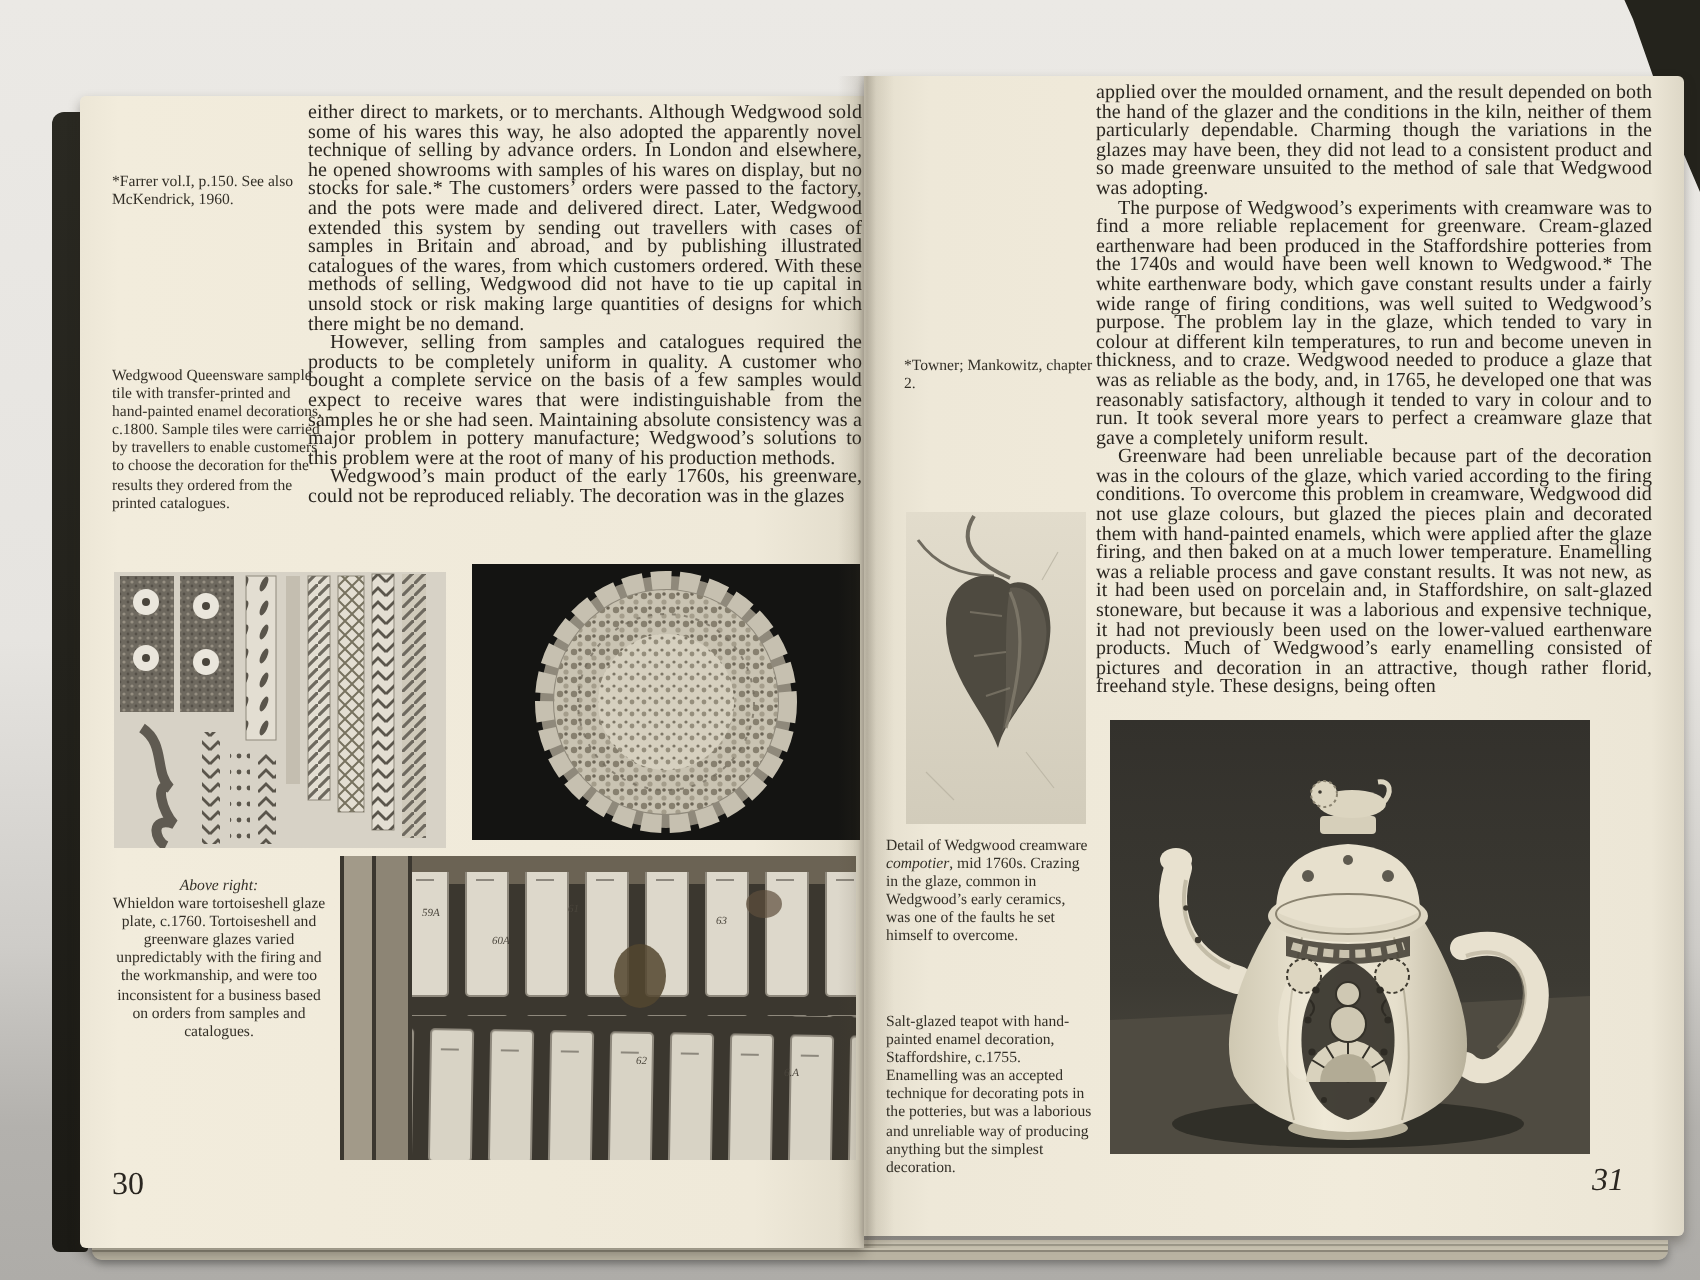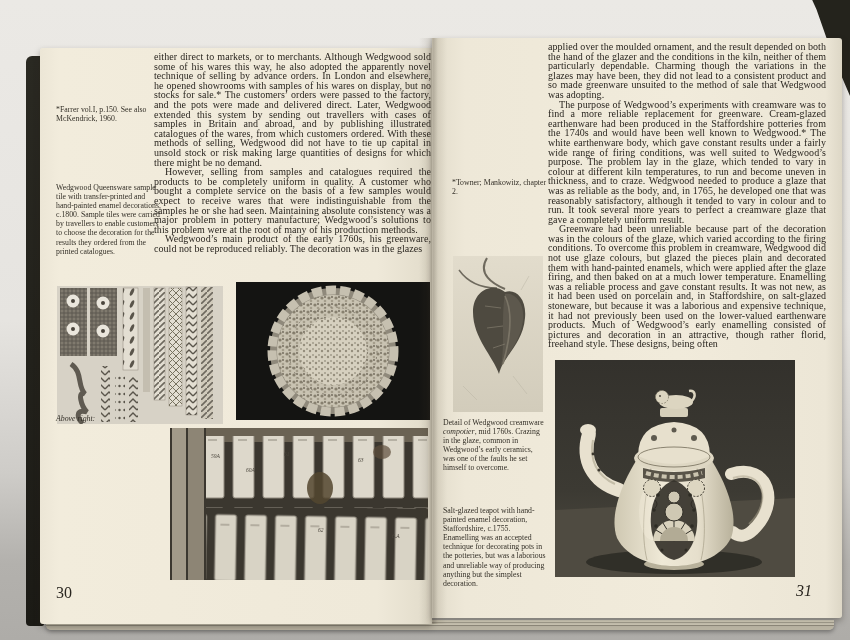--- a/index.html
+++ b/index.html
@@ -19,24 +19,24 @@
   .page-right{left:432px;top:38px;width:410px;height:580px;border-radius:0 3px 3px 0;
     background:linear-gradient(90deg,#e2dccb 0,#eee8d8 8%,#f1ebdb 60%,#ece6d6 96%,#ddd7c6 100%);}
   .gutter{position:absolute;left:419px;top:38px;width:28px;height:586px;pointer-events:none;
     background:linear-gradient(90deg,rgba(80,70,50,0) 0%,rgba(80,70,50,.12) 36%,rgba(50,42,28,.26) 52%,rgba(80,70,50,.10) 68%,rgba(80,70,50,0) 100%);}
   .bodytext{position:absolute;text-align:justify;color:#2a2620;font-size:10px;line-height:9.6px;letter-spacing:.05px;}
   .bodytext-left{left:114px;top:4px;width:277px;}
   .bodytext-right{left:116px;top:4px;width:278px;}
   .para{margin:0;}
   .para + .para{text-indent:11px;}
   .sidenote,.caption{position:absolute;color:#332f27;font-size:7.8px;line-height:9.1px;}
-  .sn-farrer{left:16px;top:38px;width:104px;margin-top:19px;}
+  .sn-farrer{left:16px;top:38px;width:104px;}
   .sn-tile{left:16px;top:135px;width:107px;}
   .sn-towner{left:20px;top:92px;width:100px;margin-top:48px;}
-  .cap-plate{left:16px;top:366px;width:107px;}
+  .cap-plate{left:16px;top:390px;width:107px;text-align:center;}
   .cap-tray{left:16px;top:474px;width:107px;}
   .cap-compotier{left:11px;top:380px;width:103px;}
   .cap-teapot{left:11px;top:468px;width:103px;}
   .cap-lead{display:block;font-style:italic;}
   .it{font-style:italic;}
   .pagenum{position:absolute;font-size:16px;color:#2a2620;}
   .pn-left{left:16px;top:536px;}
   .pn-right{left:364px;top:544px;font-style:italic;}
   .img{position:absolute;margin:0;line-height:0;}
   .img svg{display:block;}
@@ -141,21 +141,21 @@
           <circle cx="97" cy="69" r="63" fill="#8f897b"></circle>
           <circle cx="97" cy="69" r="61" fill="none" stroke="#c6c0b0" stroke-width="9" stroke-dasharray="10 4"></circle>
           <circle cx="97" cy="69" r="56" fill="url(#pat-mot1)"></circle>
           <circle cx="97" cy="69" r="34" fill="url(#pat-mot2)"></circle>
           <circle cx="97" cy="69" r="44" fill="none" stroke="#6e6758" stroke-width="1" stroke-dasharray="2 4" opacity="0.7"></circle>
         </g>
       </svg>
     </figure>
 
     <aside class="caption cap-plate">
-      <span class="cap-lead">Above right:</span>
+      <span class="cap-lead">Above right:</span><span>Whieldon ware tortoiseshell glaze plate, c.1760. Tortoiseshell and greenware glazes varied unpredictably with the firing and the workmanship, and were too inconsistent for a business based on orders from samples and catalogues.</span>
     </aside>
 
     <figure class="img img-tray">
       <svg width="258" height="152" viewBox="0 0 258 152">
         <defs>
           <pattern id="pat-tiles" width="30" height="76" patternUnits="userSpaceOnUse">
             <rect x="3" y="4" width="21" height="66" rx="2" fill="#ddd8cb" stroke="#8f897d" stroke-width="1"></rect>
             <path d="M8,12 h9" stroke="#6b665c" stroke-width="0.7"></path>
           </pattern>
           <pattern id="pat-tiles2" width="30" height="76" patternUnits="userSpaceOnUse" patternTransform="translate(14,6) rotate(1)">

